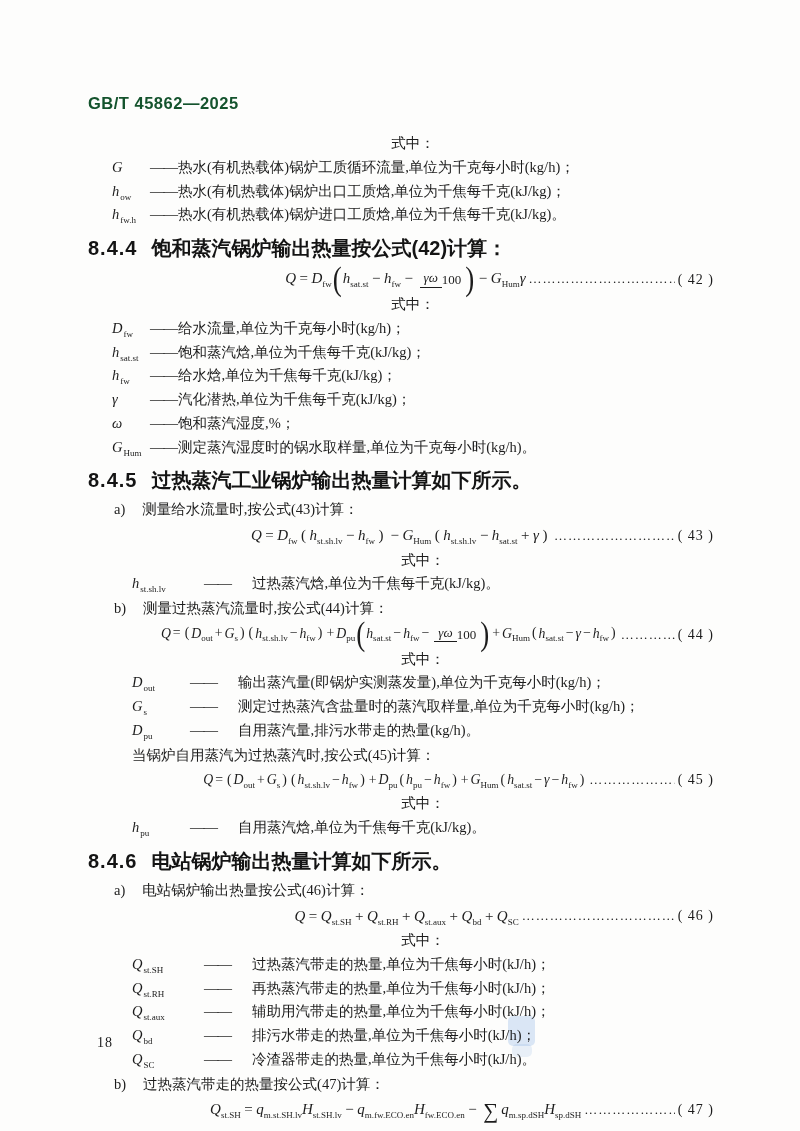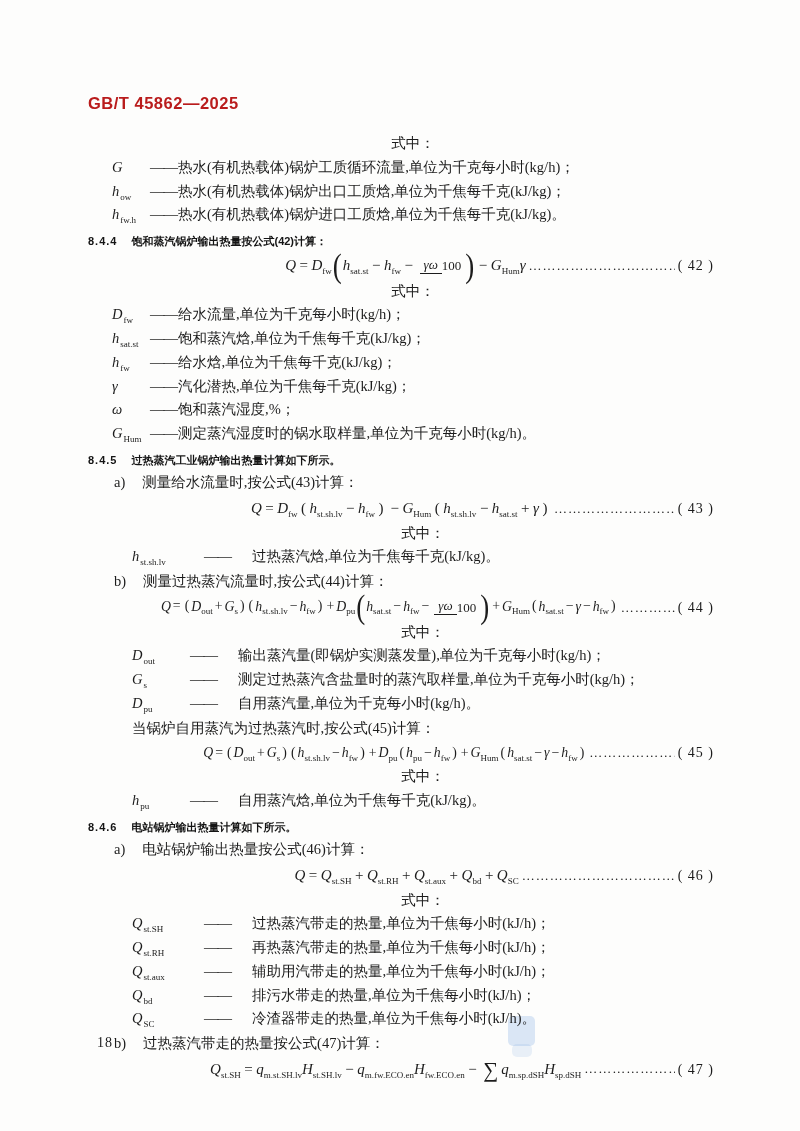--- a/index.html
+++ b/index.html
@@ -8,38 +8,38 @@
     width:800px;height:1131px;
     background:#fdfdfc;
     overflow:hidden;
     color:#1c1c1c;
     font-family:"Liberation Serif",serif;
   }
   .doc-code{
     position:absolute;top:94px;left:88px;
     font-family:"Liberation Sans",sans-serif;
     font-weight:bold;font-size:16.5px;letter-spacing:0.5px;
-    color:#b91c1c;
+    color:#14532d;
   }
   .content{
     position:absolute;top:131px;left:88px;width:626px;
     font-size:14.5px;line-height:1.5;
   }
   
   .where{margin:2px 0 2px 24px;text-align:center;}
   .where.n2{margin-left:44px;}
   
   .def{display:flex;align-items:baseline;margin:2px 0 2px 24px;}
   .def.n2{margin-left:44px;gap:20px;}
   .def .term{flex:0 0 auto;min-width:38px;}
   .def.wterm .term{min-width:52px;}
   .def .dash{flex:0 0 auto;letter-spacing:-1px;margin-right:1px;}
   .def .desc{flex:1 1 auto;}
   
-  .sec{margin:7px 0 4px 0;font-family:"Liberation Sans",sans-serif;font-weight:bold;font-size:11px;color:#141414;}
+  .sec{margin:7px 0 4px 0;font-family:"Liberation Sans",sans-serif;font-weight:bold;font-size:20px;color:#141414;}
   .sec .secnum{margin-right:14px;letter-spacing:1px;}
   
   .li{margin:3px 0 3px 26px;}
   .li .lilabel{margin-right:17px;}
   .note{margin:3px 0 3px 44px;}
   
   .formula{display:flex;align-items:center;margin:3px 0;font-size:15px;}
   .formula.tight{font-size:13.8px;}
   .fsp{flex:1.35 1 0;min-width:4px;}
   .feq{flex:0 0 auto;display:inline-block;white-space:nowrap;}
@@ -185,21 +185,21 @@
       <span class="desc">输出蒸汽量(即锅炉实测蒸发量),单位为千克每小时(kg/h)；</span>
     </div>
     <div class="def n2">
       <span class="term"><span class="mv">G</span><sub class="msub">s</sub></span>
       <span class="dash">——</span>
       <span class="desc">测定过热蒸汽含盐量时的蒸汽取样量,单位为千克每小时(kg/h)；</span>
     </div>
     <div class="def n2">
       <span class="term"><span class="mv">D</span><sub class="msub">pu</sub></span>
       <span class="dash">——</span>
-      <span class="desc">自用蒸汽量,单位为千克每小时(kg/h)。</span>
+      <span class="desc">自用蒸汽量,排污水带走的热量(kg/h)。</span>
     </div>
 
     <div class="note">当锅炉自用蒸汽为过热蒸汽时,按公式(45)计算：</div>
 
     <div class="formula tight">
       <span class="fsp"></span>
       <span class="feq"><span class="mv">Q</span><span class="mo">=</span><span class="mo">(</span><span class="mv">D</span><sub class="msub">out</sub><span class="mo">+</span><span class="mv">G</span><sub class="msub">s</sub><span class="mo">)</span><span class="mo">(</span><span class="mv">h</span><sub class="msub">st.sh.lv</sub><span class="mo">−</span><span class="mv">h</span><sub class="msub">fw</sub><span class="mo">)</span><span class="mo">+</span><span class="mv">D</span><sub class="msub">pu</sub><span class="mo">(</span><span class="mv">h</span><sub class="msub">pu</sub><span class="mo">−</span><span class="mv">h</span><sub class="msub">fw</sub><span class="mo">)</span><span class="mo">+</span><span class="mv">G</span><sub class="msub">Hum</sub><span class="mo">(</span><span class="mv">h</span><sub class="msub">sat.st</sub><span class="mo">−</span><span class="mv">γ</span><span class="mo">−</span><span class="mv">h</span><sub class="msub">fw</sub><span class="mo">)</span></span>
       <span class="fleader">……………………………………………………………………………………………………</span>
       <span class="fnum">( 45 )</span>
     </div>

